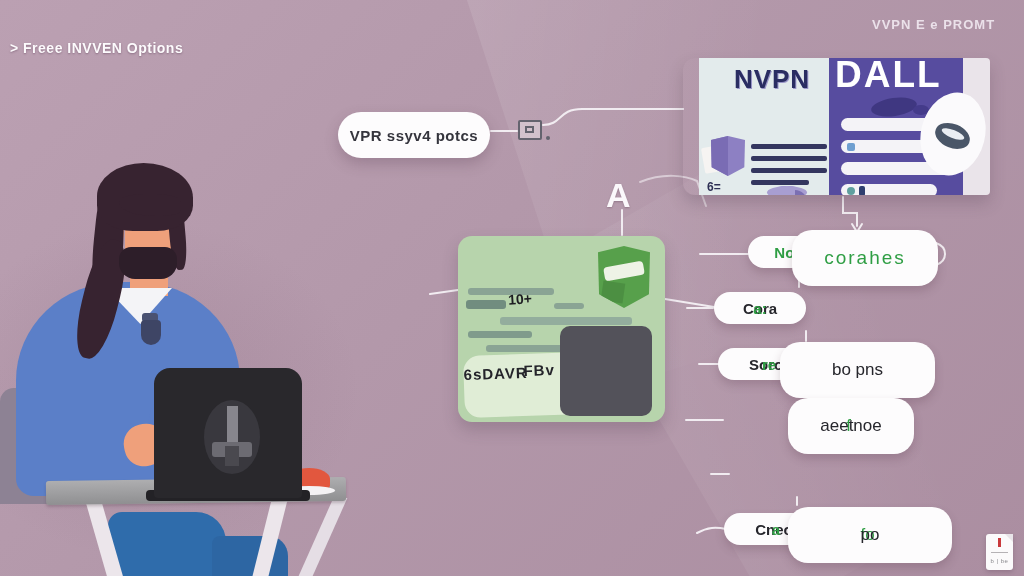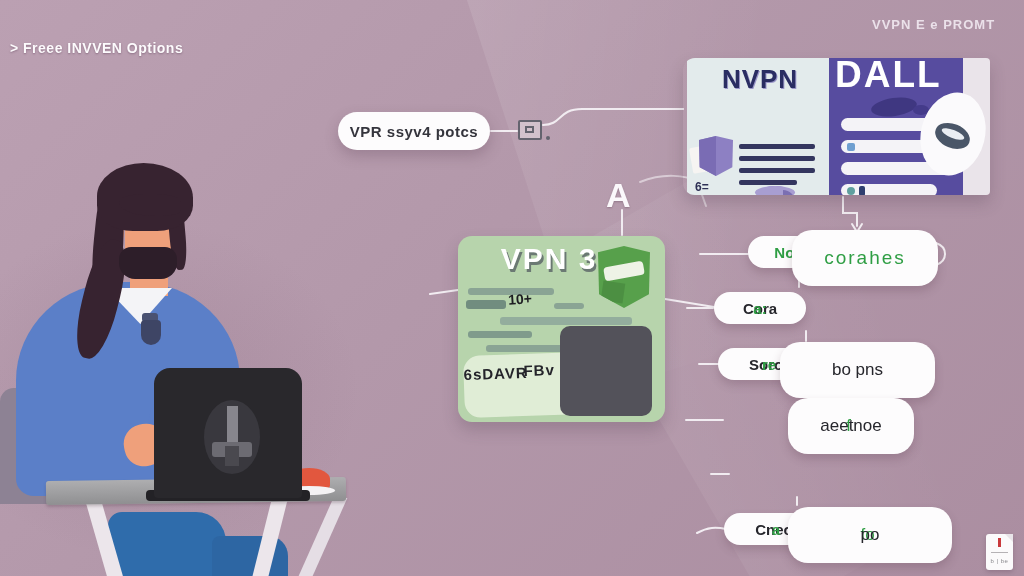--- a/index.html
+++ b/index.html
@@ -49,21 +49,21 @@
   .laptop{left:154px;top:368px;width:148px;height:130px;background:#29282c;border-radius:16px 16px 4px 4px;}
   .laptopBase{left:146px;top:490px;width:164px;height:11px;background:#232226;border-radius:4px;}
   .logo{left:50px;top:32px;width:56px;height:74px;background:#39383e;border-radius:50%;}
   .logo .v{left:23px;top:6px;width:11px;height:40px;background:#87868d;}
   .logo .h{left:8px;top:42px;width:40px;height:15px;background:#6c6b72;border-radius:3px;}
   .logo .n{left:21px;top:46px;width:14px;height:20px;background:#4a494f;}
 
   
   .bubble{background:#fdfcfd;border-radius:24px;box-shadow:0 6px 14px rgba(80,50,70,.25);
           display:flex;align-items:center;justify-content:center;z-index:20;}
-  .bVpr{left:338px;top:112px;width:152px;height:38px;font-size:15px;color:#35353d;font-weight:600;letter-spacing:.5px;}
+  .bVpr{left:338px;top:112px;width:152px;height:46px;font-size:15px;color:#35353d;font-weight:600;letter-spacing:.5px;}
   .bFree{left:262px;top:224px;width:168px;height:58px;border-radius:16px;font-size:21px;font-weight:700;color:#17171d;letter-spacing:1.5px;}
   .arrowA{left:606px;top:176px;color:#fbf8fb;font-size:34px;font-weight:800;z-index:20;text-shadow:0 1px 2px rgba(70,40,60,.3);}
 
   
   .miniMon{left:518px;top:120px;width:24px;height:20px;border:2px solid #63636e;background:rgba(255,255,255,.35);border-radius:2px;z-index:20;}
   .miniMon i{left:5px;top:4px;width:9px;height:7px;border:2px solid #63636e;display:block;}
   .miniDot{left:546px;top:136px;width:4px;height:4px;background:#63636e;border-radius:50%;z-index:20;}
 
   
   .gcard{left:458px;top:236px;width:207px;height:186px;background:#b7d4ac;border-radius:14px;box-shadow:0 8px 16px rgba(70,50,70,.22);z-index:18;}
@@ -80,21 +80,21 @@
   .gb6{left:28px;top:109px;width:104px;height:7px;}
   .gstat{left:50px;top:55px;font-size:14px;font-weight:800;color:#1d1d22;transform:rotate(-4deg);}
   .gnote{left:6px;top:118px;width:120px;height:62px;background:rgba(228,240,218,.9);border-radius:16px;transform:rotate(-2deg);
          color:#24242a;font-weight:700;font-size:15px;text-align:center;letter-spacing:1px;padding-top:8px;}
   .gnote .l2{position:static;display:block;margin-top:2px;}
   .gstack{left:102px;top:90px;width:92px;height:90px;background:#53525a;border-radius:10px;padding:5px;}
   .gstack .row{position:static;display:block;height:24px;background:#3f3e46;border-radius:4px;margin-bottom:4px;overflow:hidden;}
 
   
   .banner{left:683px;top:58px;width:307px;height:137px;border-radius:12px 4px 4px 12px;overflow:hidden;z-index:18;box-shadow:0 8px 16px rgba(70,50,70,.22);}
-  .cardL{left:4px;top:0;width:146px;height:166px;background:#e3ebec;}
+  .cardL{left:16px;top:0;width:146px;height:166px;background:#e3ebec;}
   .cardL .ct{left:0;top:6px;width:146px;text-align:center;color:#2a2d62;font-size:26px;font-weight:800;letter-spacing:1px;text-shadow:1px 1px 0 #9a96c8;}
   .nline{background:#34365f;border-radius:2px;height:5px;}
   .nl1{left:52px;top:86px;width:76px;}
   .nl2{left:52px;top:98px;width:76px;}
   .nl3{left:52px;top:110px;width:76px;}
   .nl4{left:52px;top:122px;width:58px;}
   .paper{left:4px;top:88px;width:24px;height:26px;background:#f6f4f2;transform:rotate(-10deg);border-radius:2px;}
   .pshield{left:12px;top:78px;width:34px;height:40px;background:#8d80c3;clip-path:polygon(50% 100%,2% 78%,0 10%,50% 0,100% 10%,98% 78%);}
   .pshield i{left:0;top:0;width:50%;height:100%;background:#7a6cb4;display:block;}
   .badge6{left:8px;top:122px;font-size:12px;font-weight:800;color:#2e3055;}
@@ -209,21 +209,20 @@
   <div class="bubble bVpr">
     <span>VPR ssyv4 potcs</span>
   </div>
   <div class="miniMon">
       <i></i>
     </div>
   <div class="miniDot"></div>
   <div class="arrowA">A</div>
 
   <div class="gcard">
-    <div class="gtitle">VPN 3</div>
     <div class="gshield">
       <div class="band"></div>
       <div class="dk"></div>
     </div>
     <div class="gbar gb1"></div>
     <div class="gbar gb2"></div>
     <div class="gbar gb3"></div>
     <div class="gbar gb4"></div>
     <div class="gbar gb5"></div>
     <div class="gbar gb6"></div>

